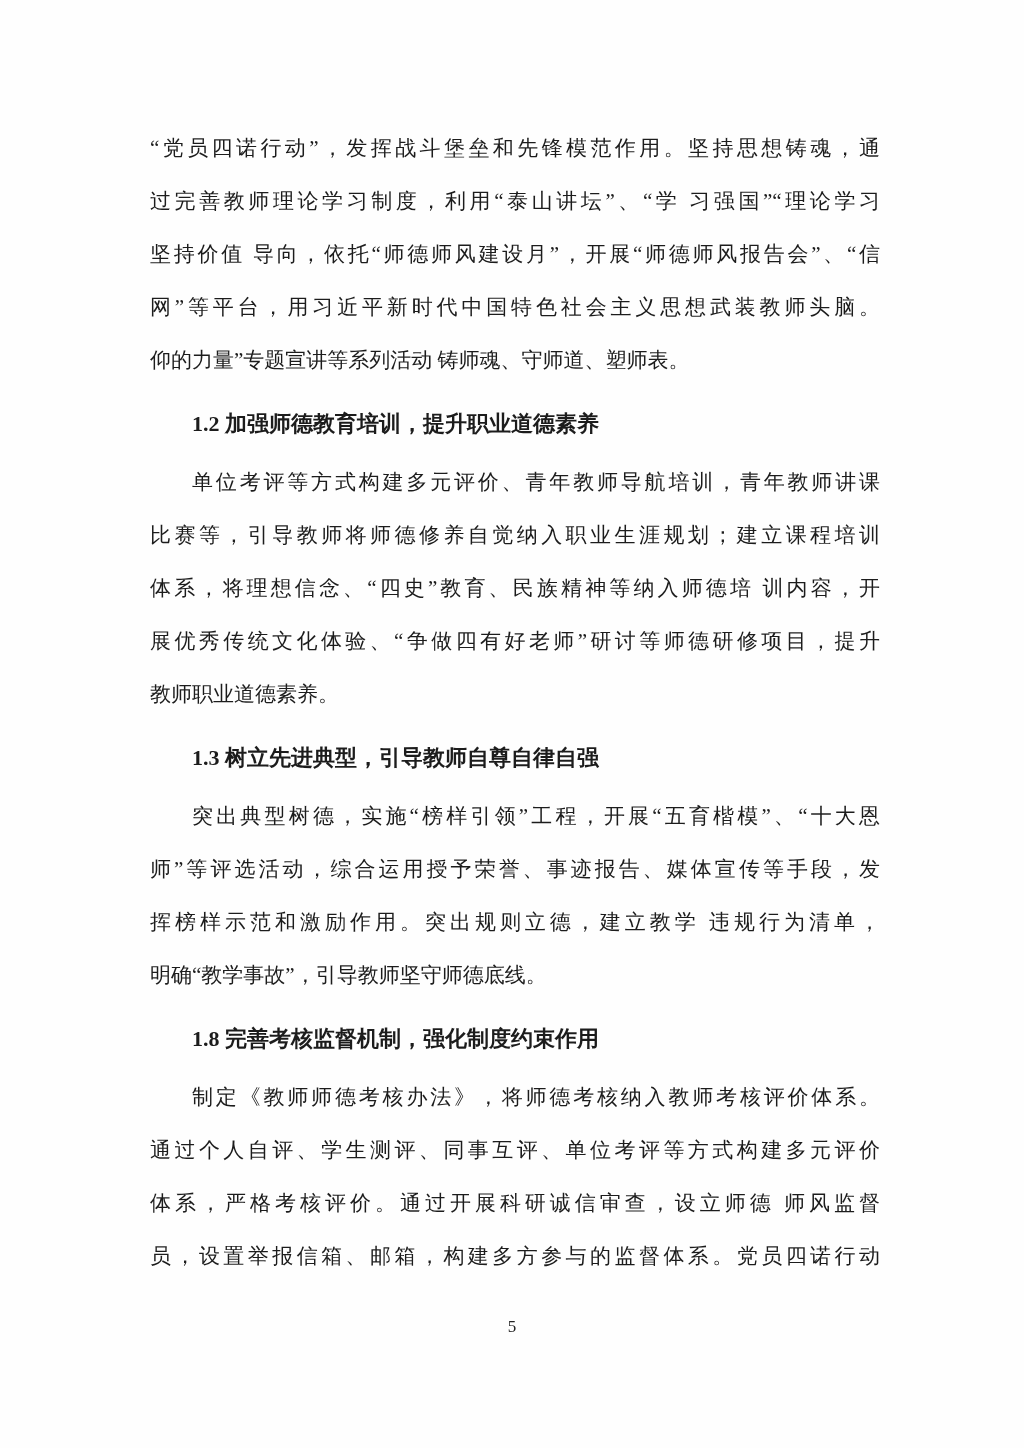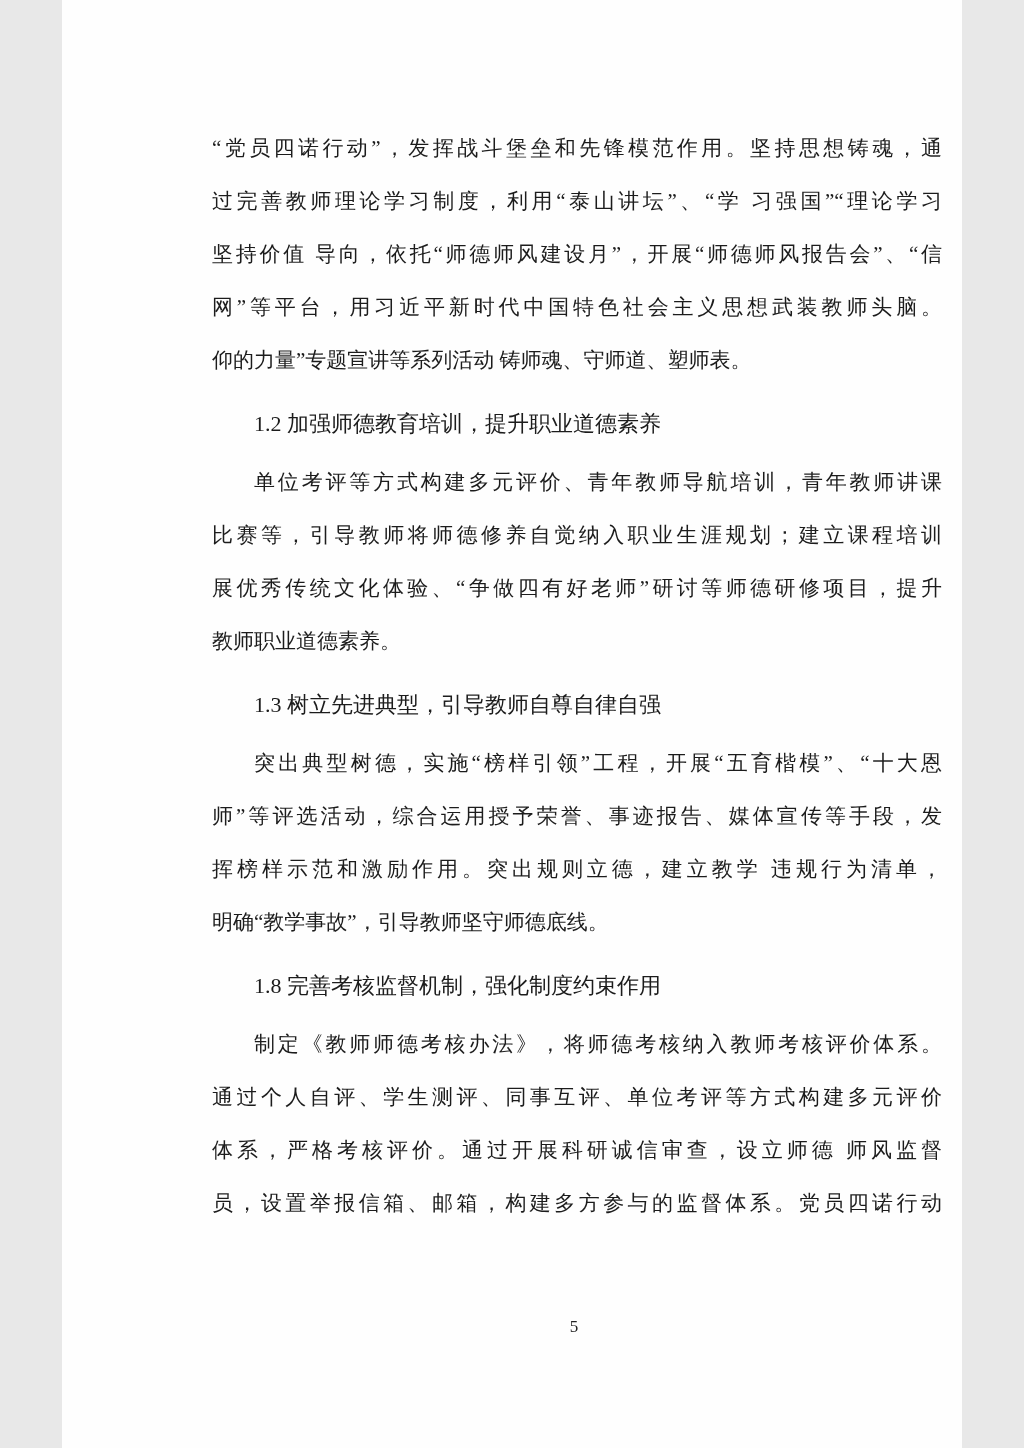--- a/index.html
+++ b/index.html
@@ -2,21 +2,21 @@
 <html lang="zh"><head>
 <meta charset="utf-8">
 <style>
   html, body {
     margin: 0;
     padding: 0;
     background: #e8e8e8;
   }
   .page {
     position: relative;
-    width: 900px;
+    width: 1024px;
     height: 1448px;
     margin: 0 auto;
     background: #fefefe;
     overflow: hidden;
     font-family: "Liberation Serif", "DejaVu Serif", serif;
     color: #1c1c1c;
   }
   .content {
     position: absolute;
     left: 150px;
@@ -36,21 +36,21 @@
     text-align-last: left;
   }
   .line.indent {
     text-indent: 42px;
   }
   .heading {
     height: 53px;
     line-height: 53px;
     margin: 10px 0 6px 0;
     font-size: 22px;
-    font-weight: normal;
+    font-weight: bold;
     text-indent: 42px;
     white-space: nowrap;
     text-align: left;
     text-align-last: left;
   }
   .page-number {
     position: absolute;
     top: 1312px;
     left: 0;
     width: 1024px;
@@ -70,20 +70,21 @@
     <div class="line">“党员四诺行动”，发挥战斗堡垒和先锋模范作用。坚持思想铸魂，通</div>
     <div class="line">过完善教师理论学习制度，利用“泰山讲坛”、“学 习强国”“理论学习</div>
     <div class="line">坚持价值 导向，依托“师德师风建设月”，开展“师德师风报告会”、“信</div>
     <div class="line">网”等平台，用习近平新时代中国特色社会主义思想武装教师头脑。</div>
     <div class="line last">仰的力量”专题宣讲等系列活动 铸师魂、守师道、塑师表。</div>
 
     <div class="heading">1.2 加强师德教育培训，提升职业道德素养</div>
 
     <div class="line indent">单位考评等方式构建多元评价、青年教师导航培训，青年教师讲课</div>
     <div class="line">比赛等，引导教师将师德修养自觉纳入职业生涯规划；建立课程培训</div>
+    <div class="line">体系，将理想信念、“四史”教育、民族精神等纳入师德培 训内容，开</div>
     <div class="line">展优秀传统文化体验、“争做四有好老师”研讨等师德研修项目，提升</div>
     <div class="line last">教师职业道德素养。</div>
 
     <div class="heading">1.3 树立先进典型，引导教师自尊自律自强</div>
 
     <div class="line indent">突出典型树德，实施“榜样引领”工程，开展“五育楷模”、“十大恩</div>
     <div class="line">师”等评选活动，综合运用授予荣誉、事迹报告、媒体宣传等手段，发</div>
     <div class="line">挥榜样示范和激励作用。突出规则立德，建立教学 违规行为清单，</div>
     <div class="line last">明确“教学事故”，引导教师坚守师德底线。</div>
 

